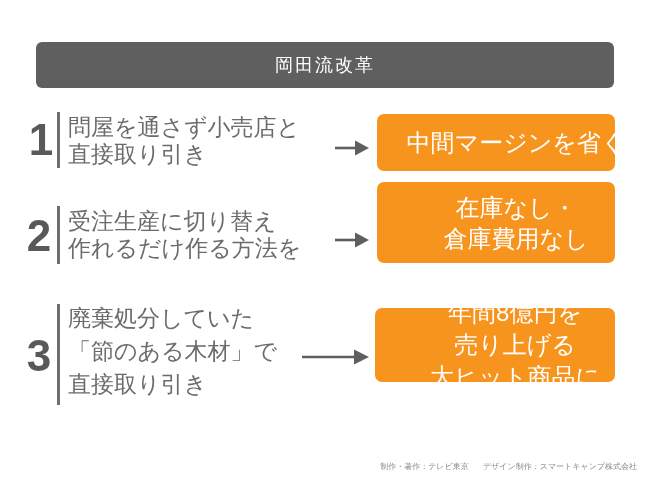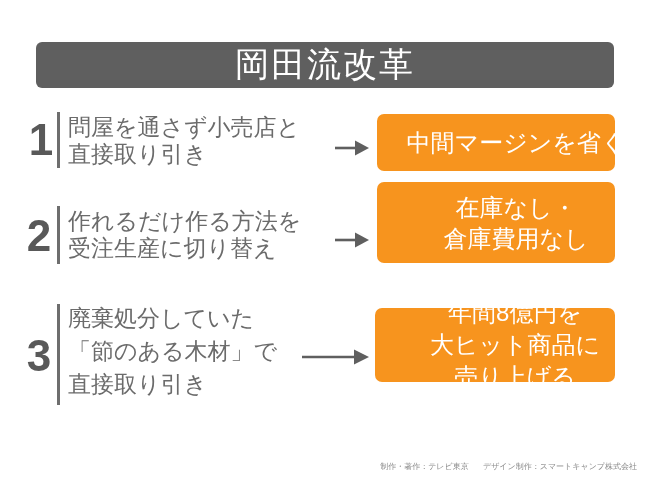--- a/index.html
+++ b/index.html
@@ -17,21 +17,21 @@
 
   
   .header-bar {
     position: absolute; left: 36px; top: 42px;
     width: 578px; height: 46px;
     background: var(--header-bg, #5f5f5f);
     border-radius: 6px;
     display: flex; align-items: center; justify-content: center;
   }
   .header-title {
-    color: #ffffff; font-size: 34px; letter-spacing: 2px; font-weight: normal;
+    color: #ffffff; font-size: 18px; letter-spacing: 2px; font-weight: normal;
   }
 
   
   .num {
     position: absolute;
     color: #595959; font-weight: bold; font-size: 44px;
     width: 34px; height: 52px;
     display: flex; align-items: center; justify-content: center;
   }
   .vbar { position: absolute; width: 3px; background: #6e6e6e; left: 57px; }
@@ -105,22 +105,22 @@
     </span>
     <div class="effect-box">
       <div class="line">中間マージンを省く</div>
     </div>
   </div>
 
   <div class="row r2">
     <div class="num">2</div>
     <div class="vbar"></div>
     <div class="cause">
+      <div class="line">受注生産に切り替え</div>
       <div class="line">作れるだけ作る方法を</div>
-      <div class="line">受注生産に切り替え</div>
     </div>
     <span class="arrow">
       <svg width="34" height="18" viewBox="0 0 34 18">
         <line x1="0" y1="9" x2="21" y2="9" stroke="currentColor" stroke-width="2.6"></line>
         <polygon points="20,1.5 34,9 20,16.5" fill="currentColor"></polygon>
       </svg>
     </span>
     <div class="effect-box">
       <div class="line">在庫なし・</div>
       <div class="line">倉庫費用なし</div>
@@ -136,22 +136,22 @@
       <div class="line">直接取り引き</div>
     </div>
     <span class="arrow">
       <svg width="67" height="18" viewBox="0 0 67 18">
         <line x1="0" y1="9" x2="53" y2="9" stroke="currentColor" stroke-width="2.6"></line>
         <polygon points="52,1.5 67,9 52,16.5" fill="currentColor"></polygon>
       </svg>
     </span>
     <div class="effect-box">
       <div class="line">年間8億円を</div>
+      <div class="line">売り上げる</div>
       <div class="line">大ヒット商品に</div>
-      <div class="line">売り上げる</div>
     </div>
   </div>
 
   <div class="footer">
     <span class="credit">制作・著作：テレビ東京</span>
     <span class="credit">デザイン制作：スマートキャンプ株式会社</span>
   </div>
 
 </div>
 

